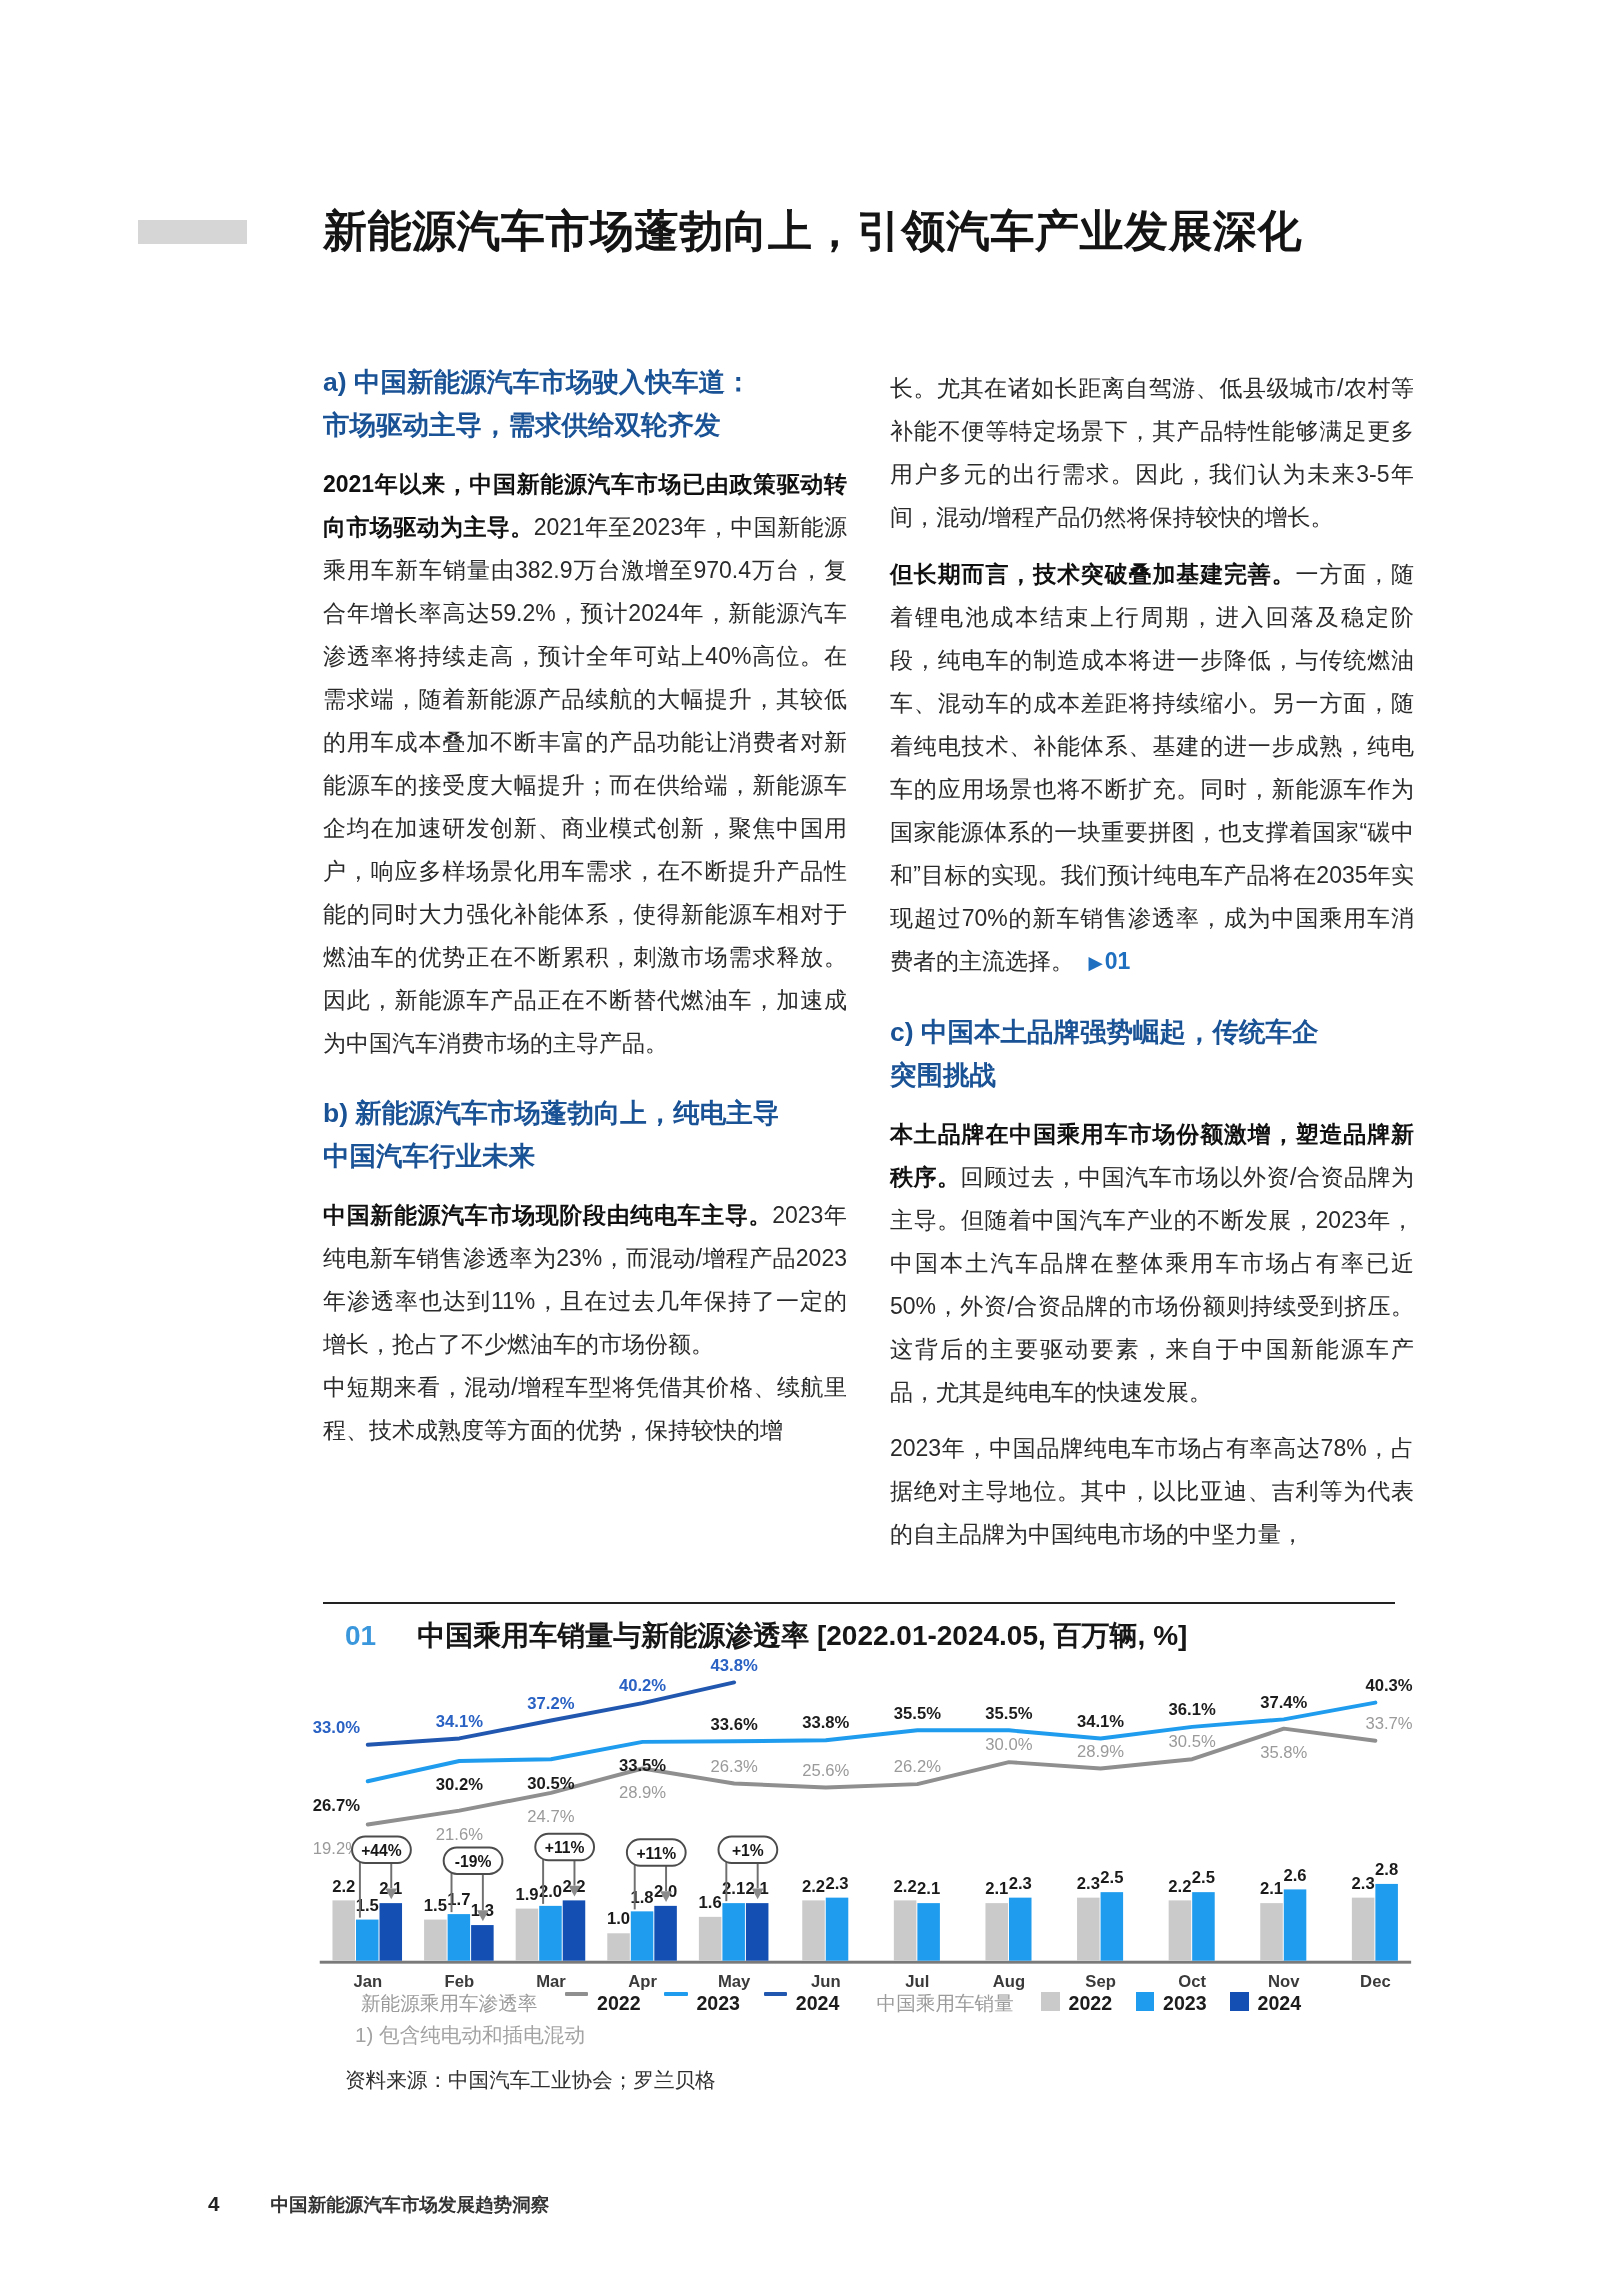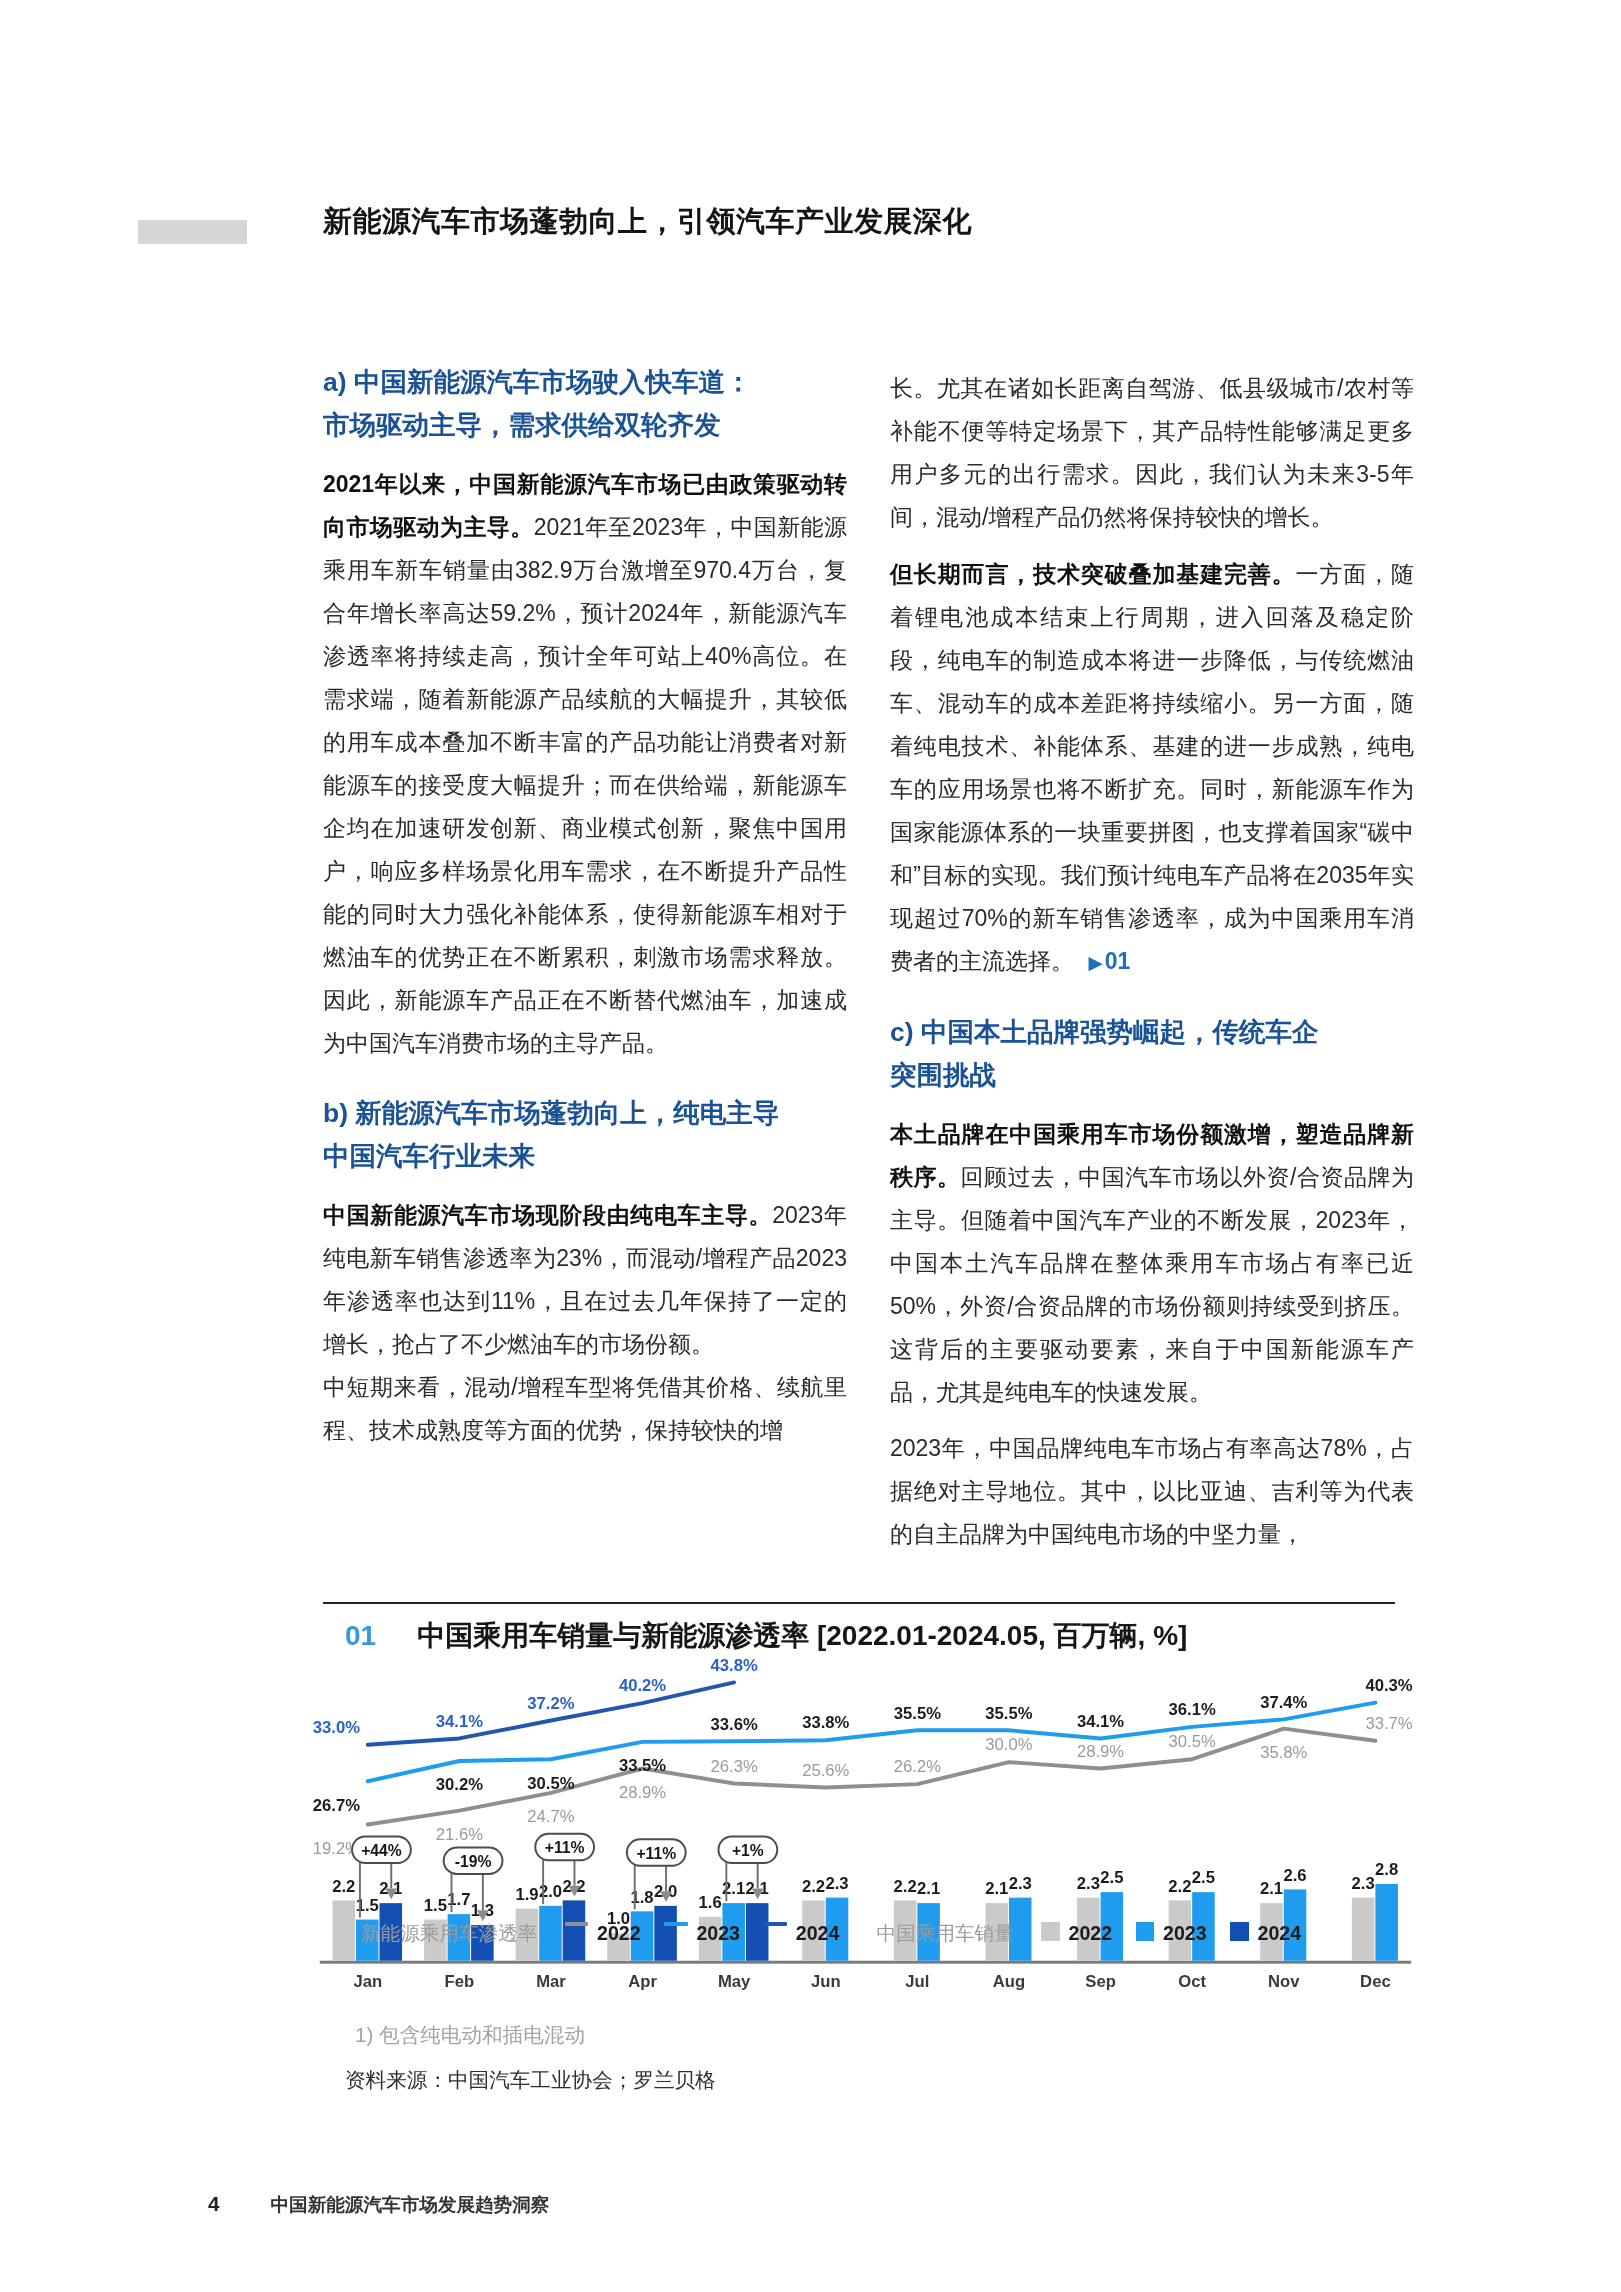--- a/index.html
+++ b/index.html
@@ -2,21 +2,21 @@
 <html><head>
 <meta charset="utf-8">
 <style>
   html,body { margin:0; padding:0; }
   body {
     width:1621px; height:2293px; position:relative; background:#ffffff;
     font-family:"Liberation Sans","DejaVu Sans",sans-serif; color:#262626;
     overflow:hidden;
   }
   .accent-bar { position:absolute; left:138px; top:220px; width:109px; height:23.5px; background:#d6d6d6; }
-  .page-title { position:absolute; left:323px; top:202px; font-size:29px; font-weight:bold; color:#141414; letter-spacing:0.5px; }
+  .page-title { position:absolute; left:323px; top:202px; font-size:44px; font-weight:bold; color:#141414; letter-spacing:0.5px; }
 
   .columns { position:absolute; left:323px; top:361px; width:1092px; display:flex; gap:43px; }
   .col { width:524px; }
   .col-right { padding-top:5.9px; }
 
   h3.sec {
     margin:27.4px 0 15.7px; font-size:26.5px; line-height:43px; color:#1a5296;
     font-weight:bold; white-space:pre-line;
   }
   h3.sec.first { margin-top:0; }
@@ -28,21 +28,21 @@
 
   .chart-rule { position:absolute; left:323px; top:1602px; width:1072px; height:2px; background:#222222; }
   .chart-head { position:absolute; left:345px; top:1617px; display:flex; align-items:baseline; gap:41px; }
   .chart-id { font-size:28px; font-weight:bold; color:#3a97dc; }
   .chart-title { font-size:28px; font-weight:bold; color:#161616; }
 
   #chart-svg { position:absolute; left:294px; top:1658px; }
   #chart-svg text { font-family:"Liberation Sans","DejaVu Sans",sans-serif; }
 
   .legend {
-    position:absolute; left:361px; top:1920px; display:flex; align-items:center;
+    position:absolute; left:361px; top:1990px; display:flex; align-items:center;
     gap:23.5px; font-size:19.6px; color:#1c1c1c;
   }
   .lg-title { color:#9b9b9b; margin-right:3.9px; }
   .lg-title2 { margin-left:13.7px; }
   .lg-item { display:flex; align-items:flex-start; gap:8.8px; font-weight:bold; }
   .lg-dash { width:23.5px; height:3.9px; border-radius:1px; }
   .lg-sq { width:18.6px; height:18.6px; }
 
   .footnote { position:absolute; left:355px; top:2021px; font-size:20.6px; color:#a3a3a3; }
   .source { position:absolute; left:345px; top:2066px; font-size:20.6px; color:#2e2e2e; }

